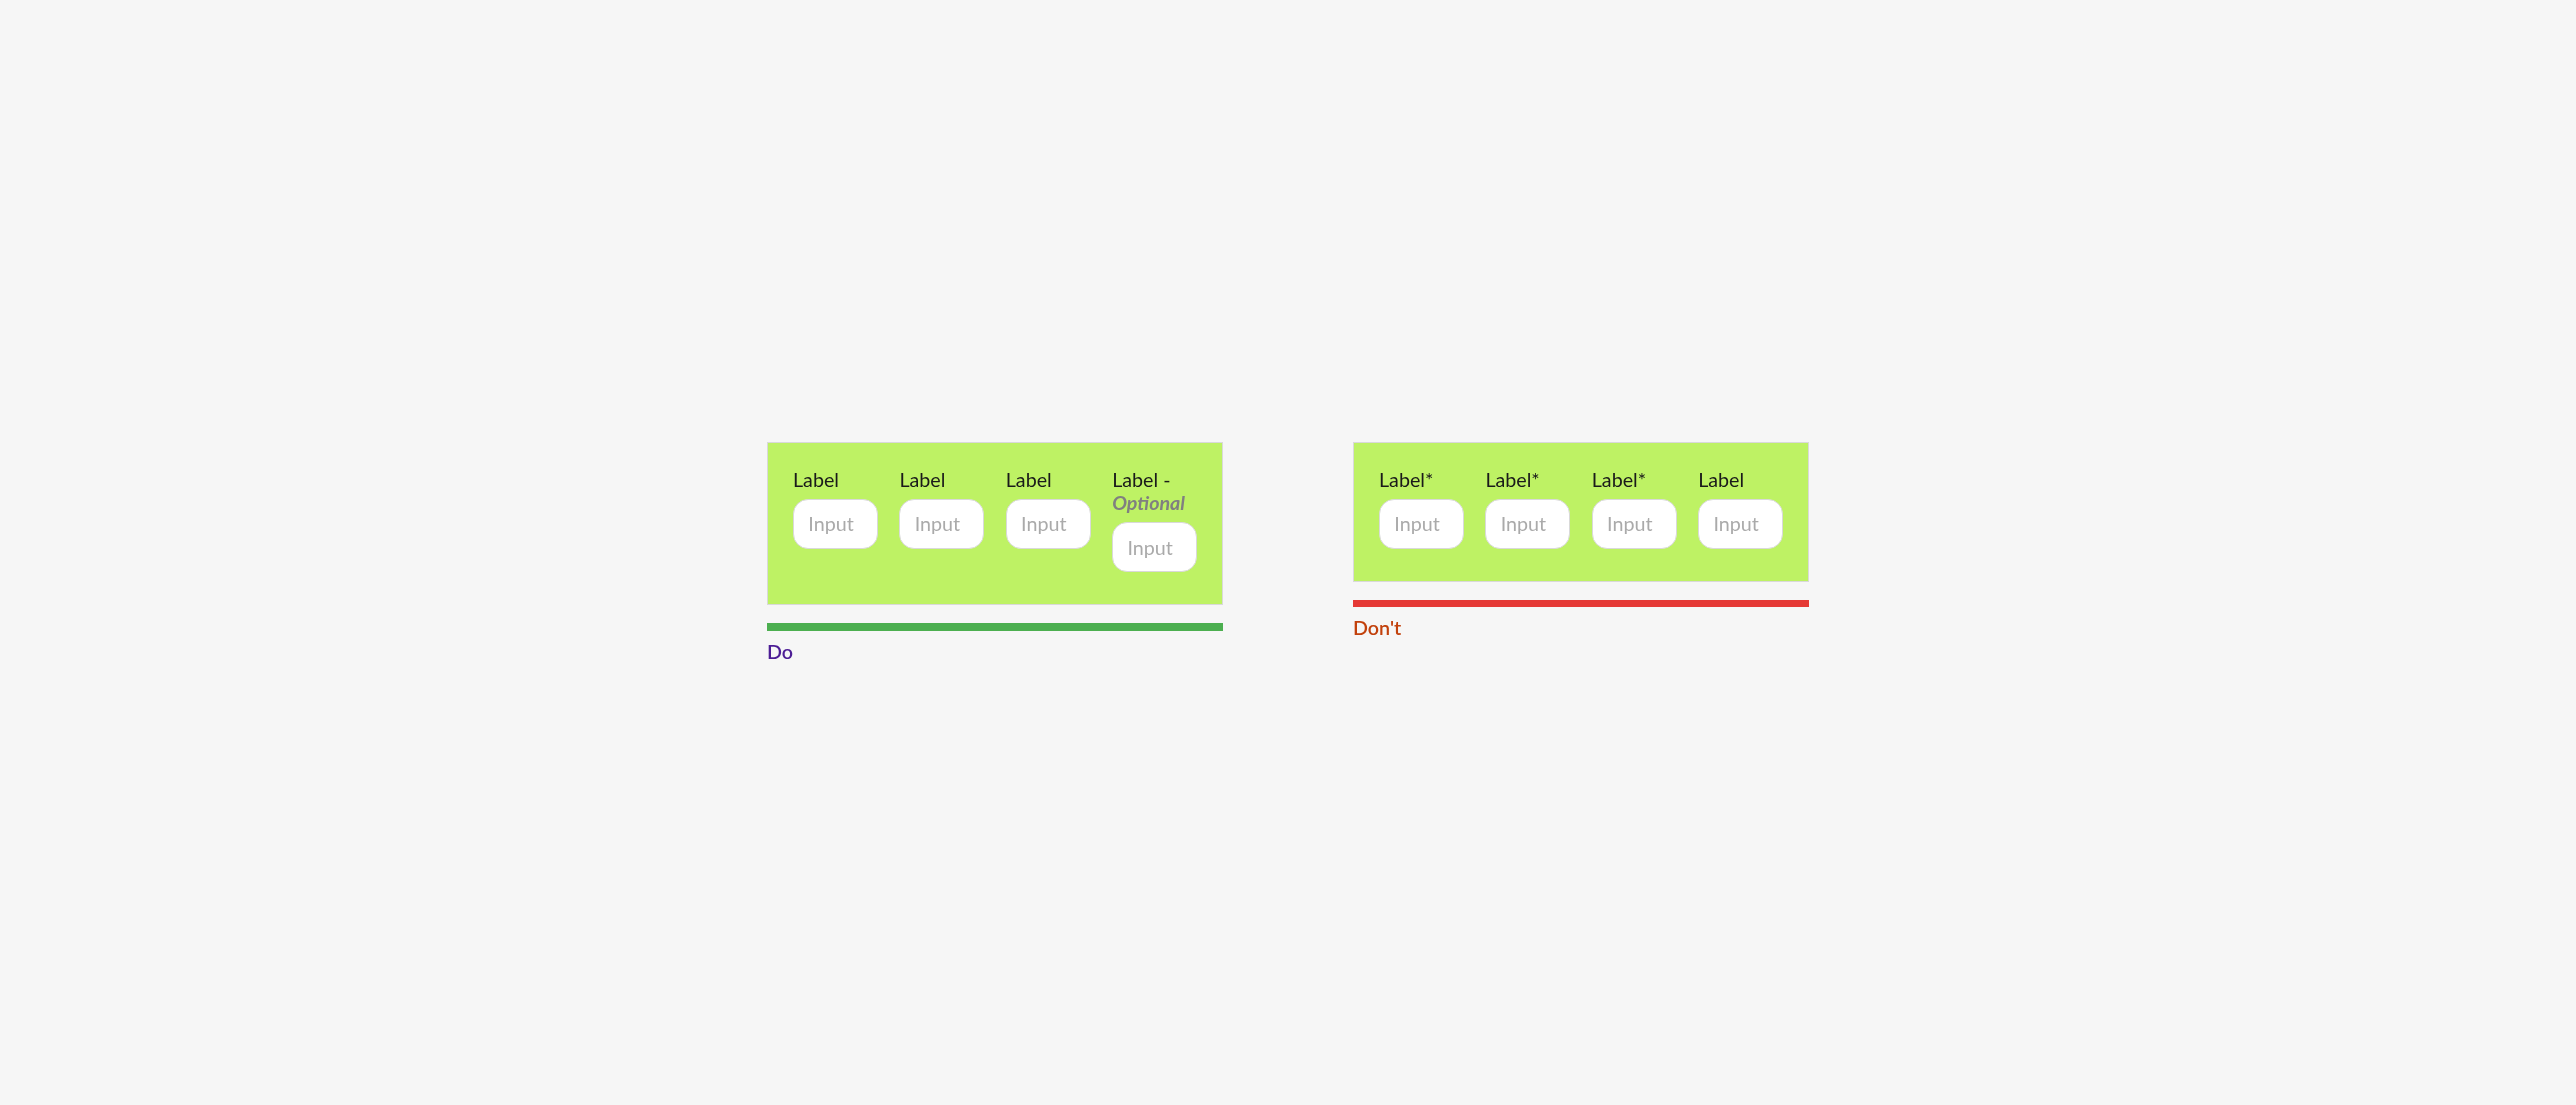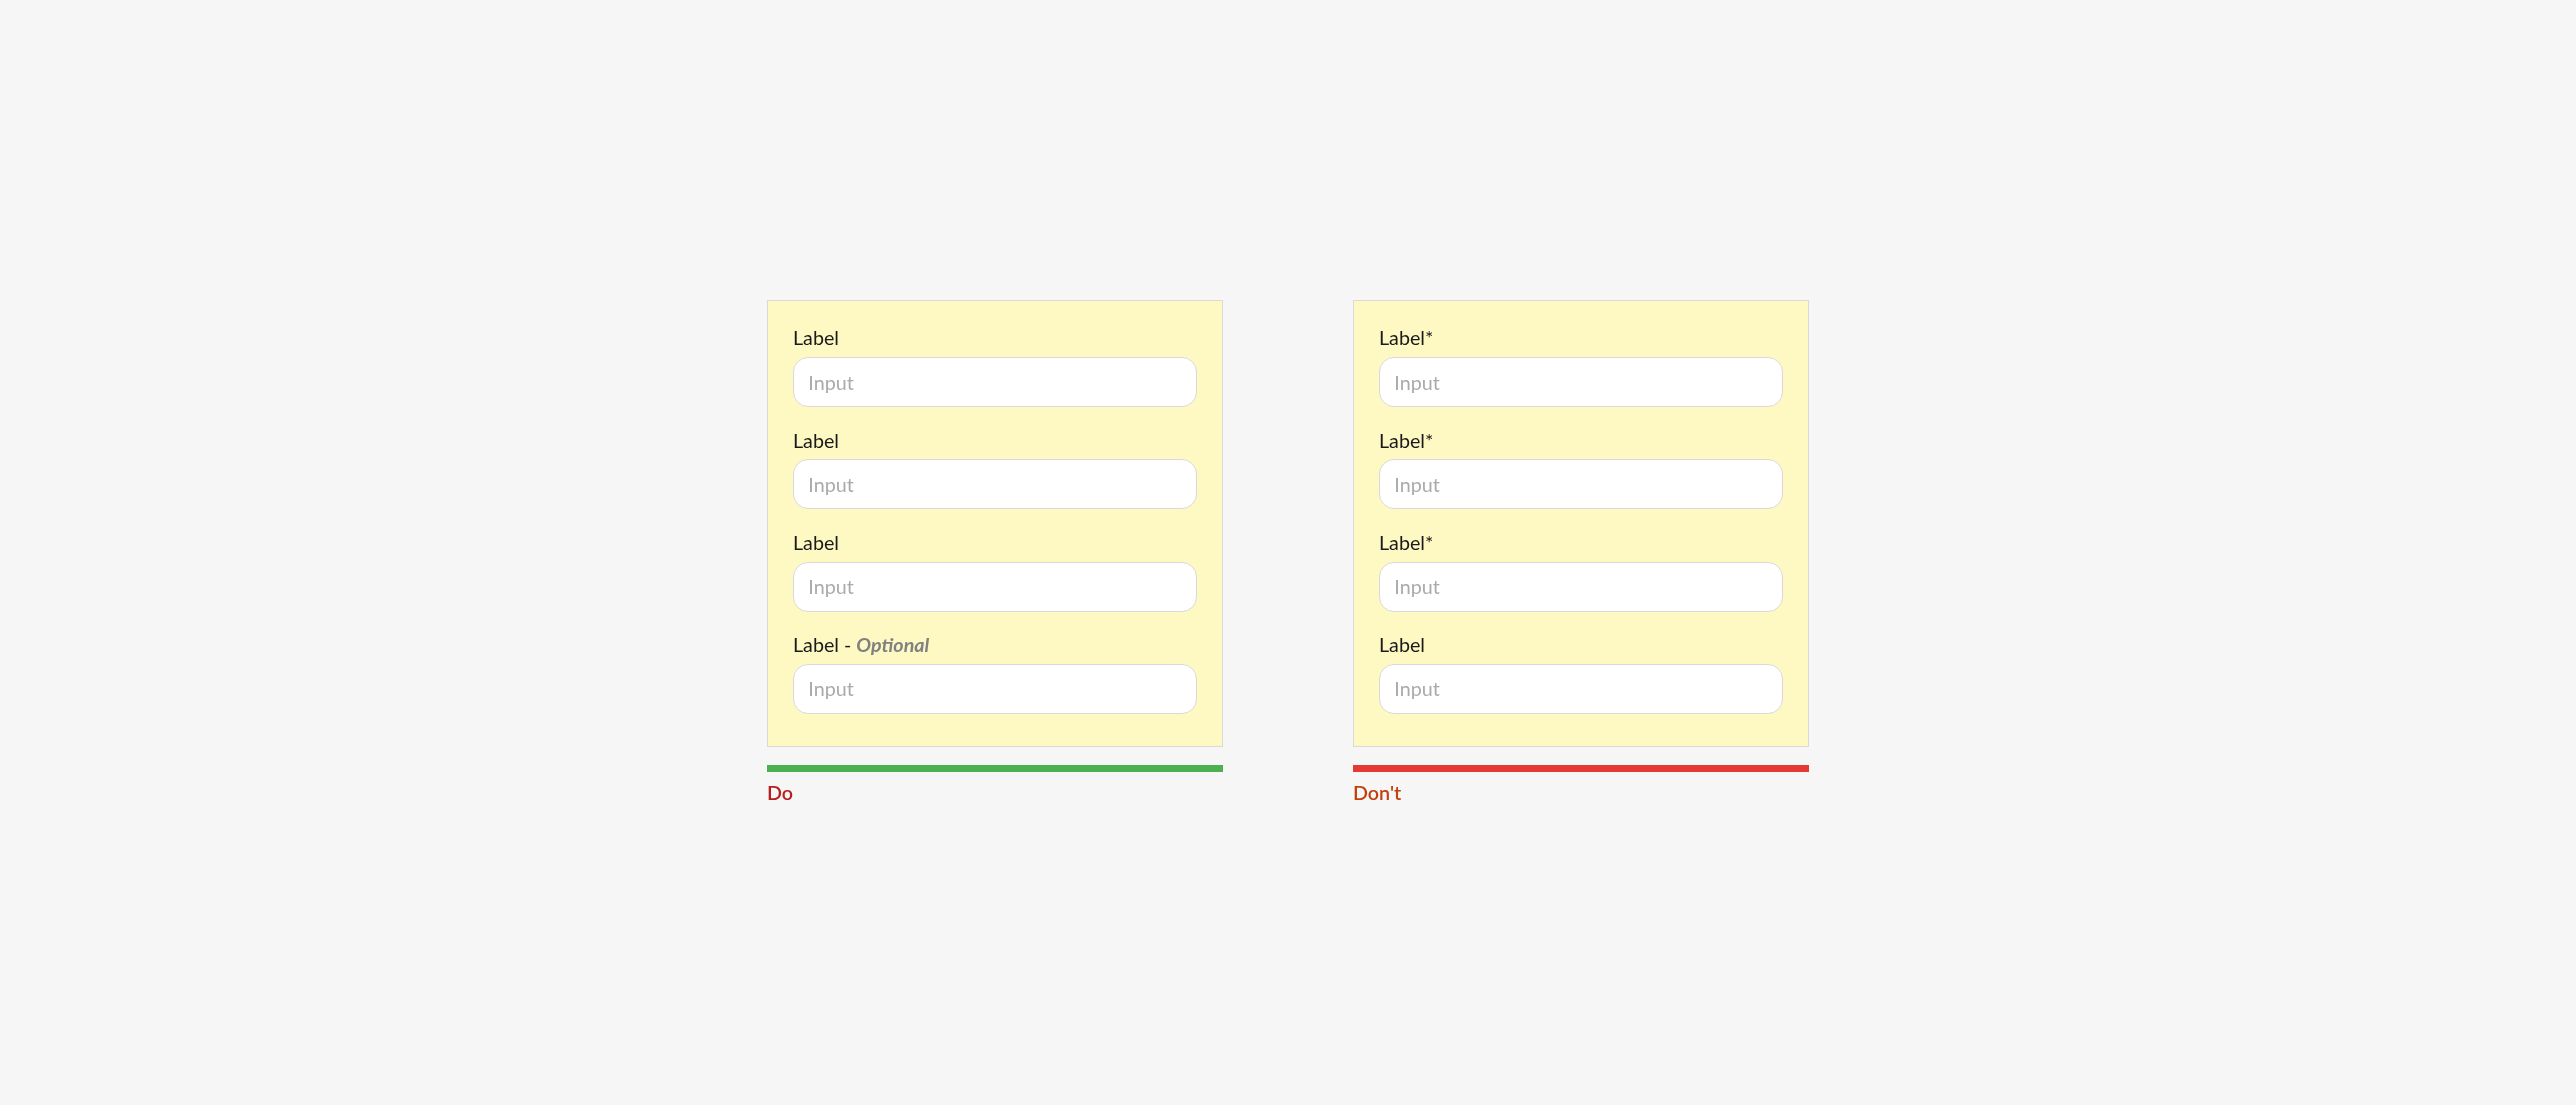--- a/index.html
+++ b/index.html
@@ -17,25 +17,24 @@
     gap: 130px;
     width: 1042px;
     justify-content: center;
   }
   .example {
     display: flex;
     flex-direction: column;
     width: 456px;
   }
   .card {
-    background: #fef9c3;
+    background: #bef264;
     border: 0.9px solid #d9d9d9;
     padding: 25px 25px 32px 25px;
     display: flex;
-    flex-direction: column;
     gap: 21.5px;
   }
   .field {
     display: flex;
     flex-direction: column;
     gap: 7.2px;
   }
   .field-label {
     font-size: 19.7px;
     color: #1a1a1a;
@@ -68,21 +67,21 @@
     margin-top: 18px;
   }
   .indicator.do { background: #4caf50; }
   .indicator.dont { background: #e53935; }
   .caption {
     font-size: 19.7px;
     font-weight: 600;
     margin-top: 9px;
     line-height: 1.2;
   }
-  .caption.do { color: #b91c1c; }
+  .caption.do { color: #4c1d95; }
   .caption.dont { color: #c2410c; }
 </style>
 </head>
 <body>
 
 <div class="container">
 
   <div class="example">
     <div class="card">
 

